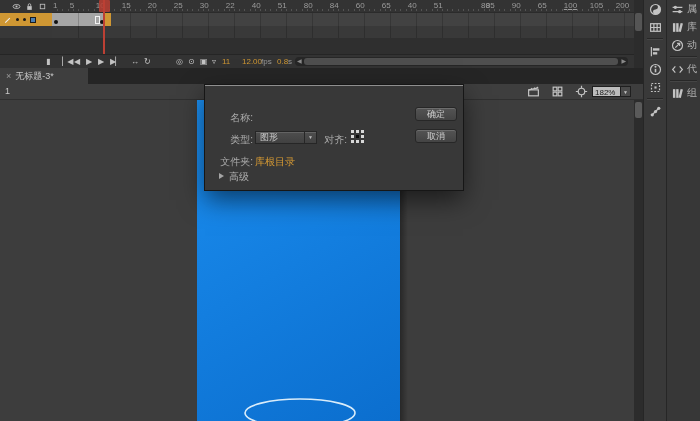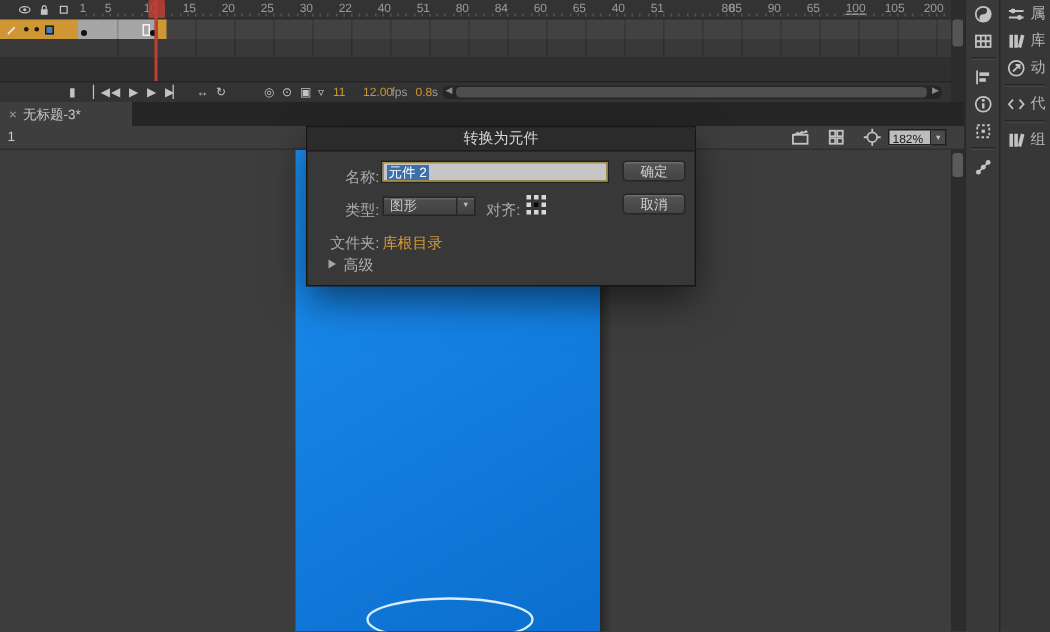--- a/index.html
+++ b/index.html
@@ -375,23 +375,21 @@
         <ellipse id="stage-ellipse" cx="103" cy="313" rx="55" ry="14" fill="none" stroke-width="1.6" stroke="#d9ecfa"></ellipse>
       </svg>
     </div>
     <div id="stage-shadow"></div>
   </div>
   <div id="stage-vscroll">
       <div class="thumb"></div>
     </div>
 
   <div id="dialog">
-    <div id="dlg-title">转换为元件</div>
     <span class="dlg-label" style="left:12px;top:26px;width:36px">名称:</span>
-    <div id="name-input"><span class="sel" style="background: rgb(61, 111, 168);">元件 2</span></div>
     <div class="dlg-btn" style="top:22px">确定</div>
     <div class="dlg-btn" style="top:44px">取消</div>
     <span class="dlg-label" style="left:12px;top:48px;width:36px">类型:</span>
     <div id="type-dd">
       <span class="txt">图形</span>
       <span class="arr">▼</span>
     </div>
     <span class="dlg-label" style="left:114px;top:48px;width:28px">对齐:</span>
     <div id="reg-grid">
       <i></i>

